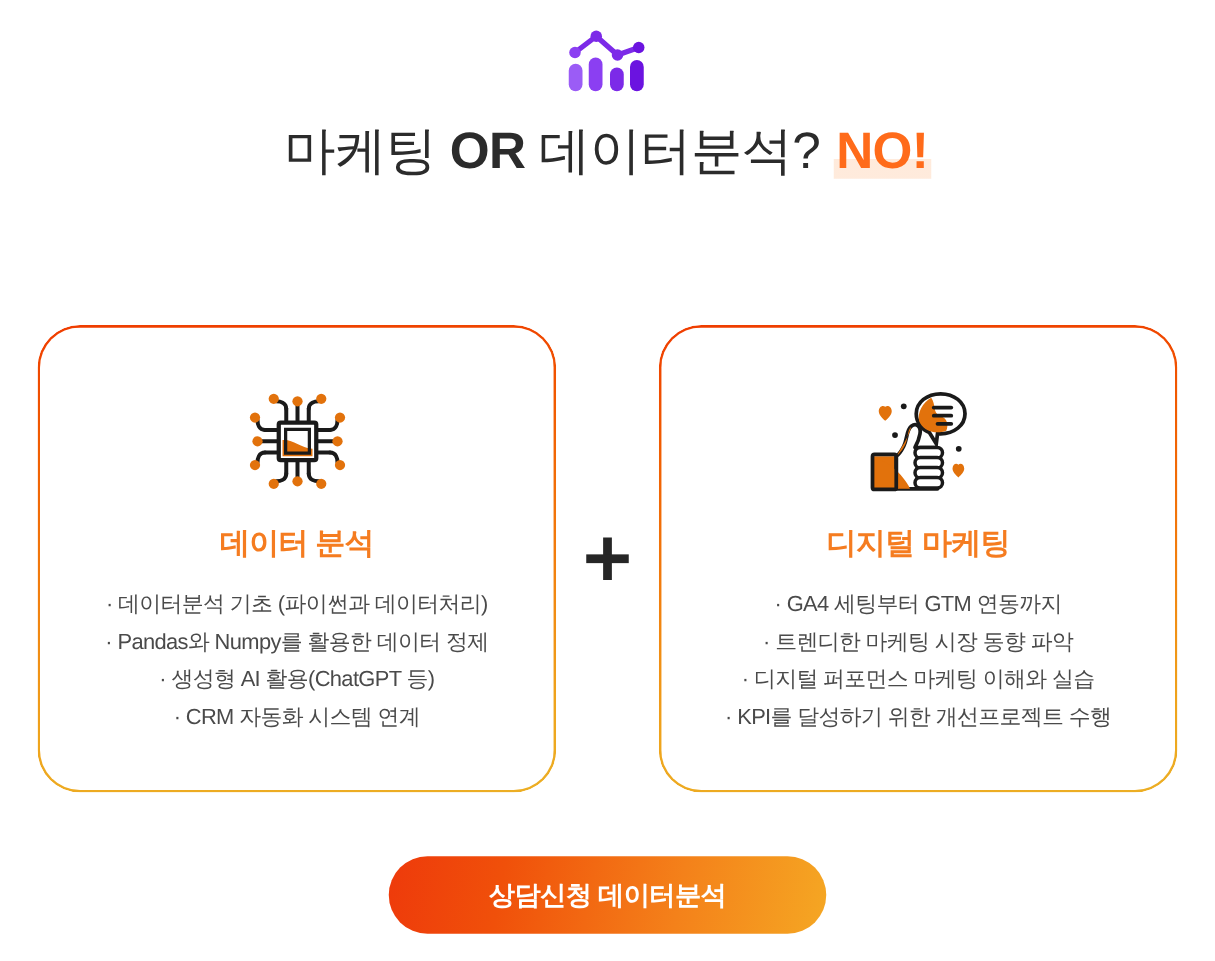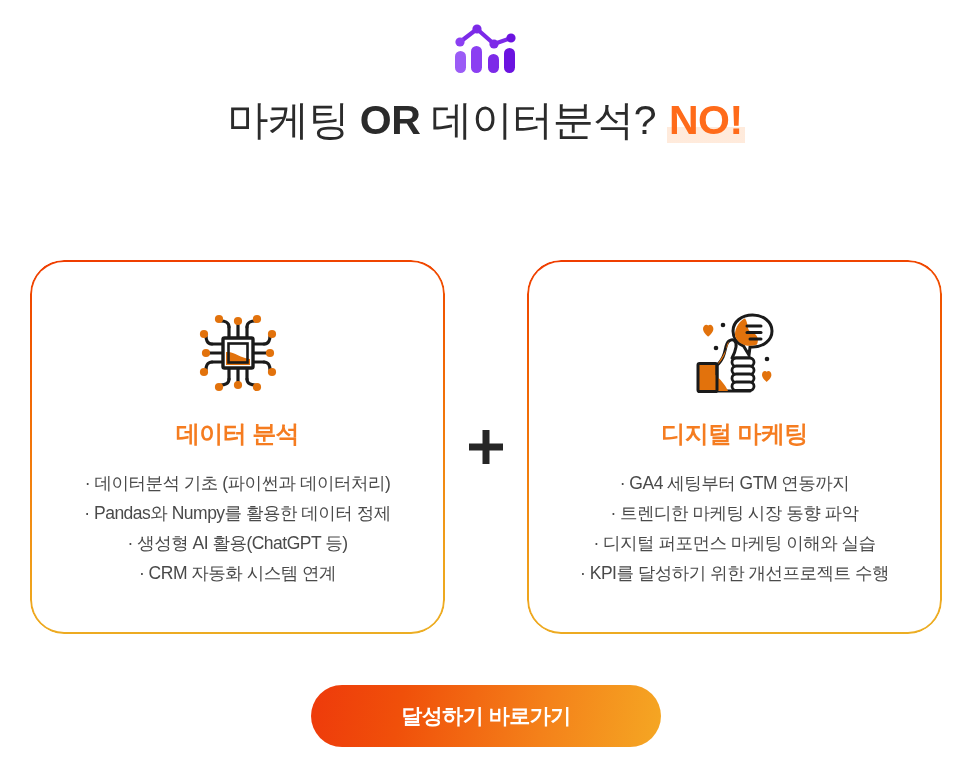--- a/index.html
+++ b/index.html
@@ -330,16 +330,16 @@
         <li>· GA4 세팅부터 GTM 연동까지</li>
         <li>· 트렌디한 마케팅 시장 동향 파악</li>
         <li>· 디지털 퍼포먼스 마케팅 이해와 실습</li>
         <li>· KPI를 달성하기 위한 개선프로젝트 수행</li>
       </ul>
     </div>
 
   </div>
 
   <div class="cta-wrap">
-    <button class="cta-button" type="button">달성하기 바로가기</button>
+    <button class="cta-button" type="button">상담신청 데이터분석</button>
   </div>
 
 </div>
 
 </body></html>

